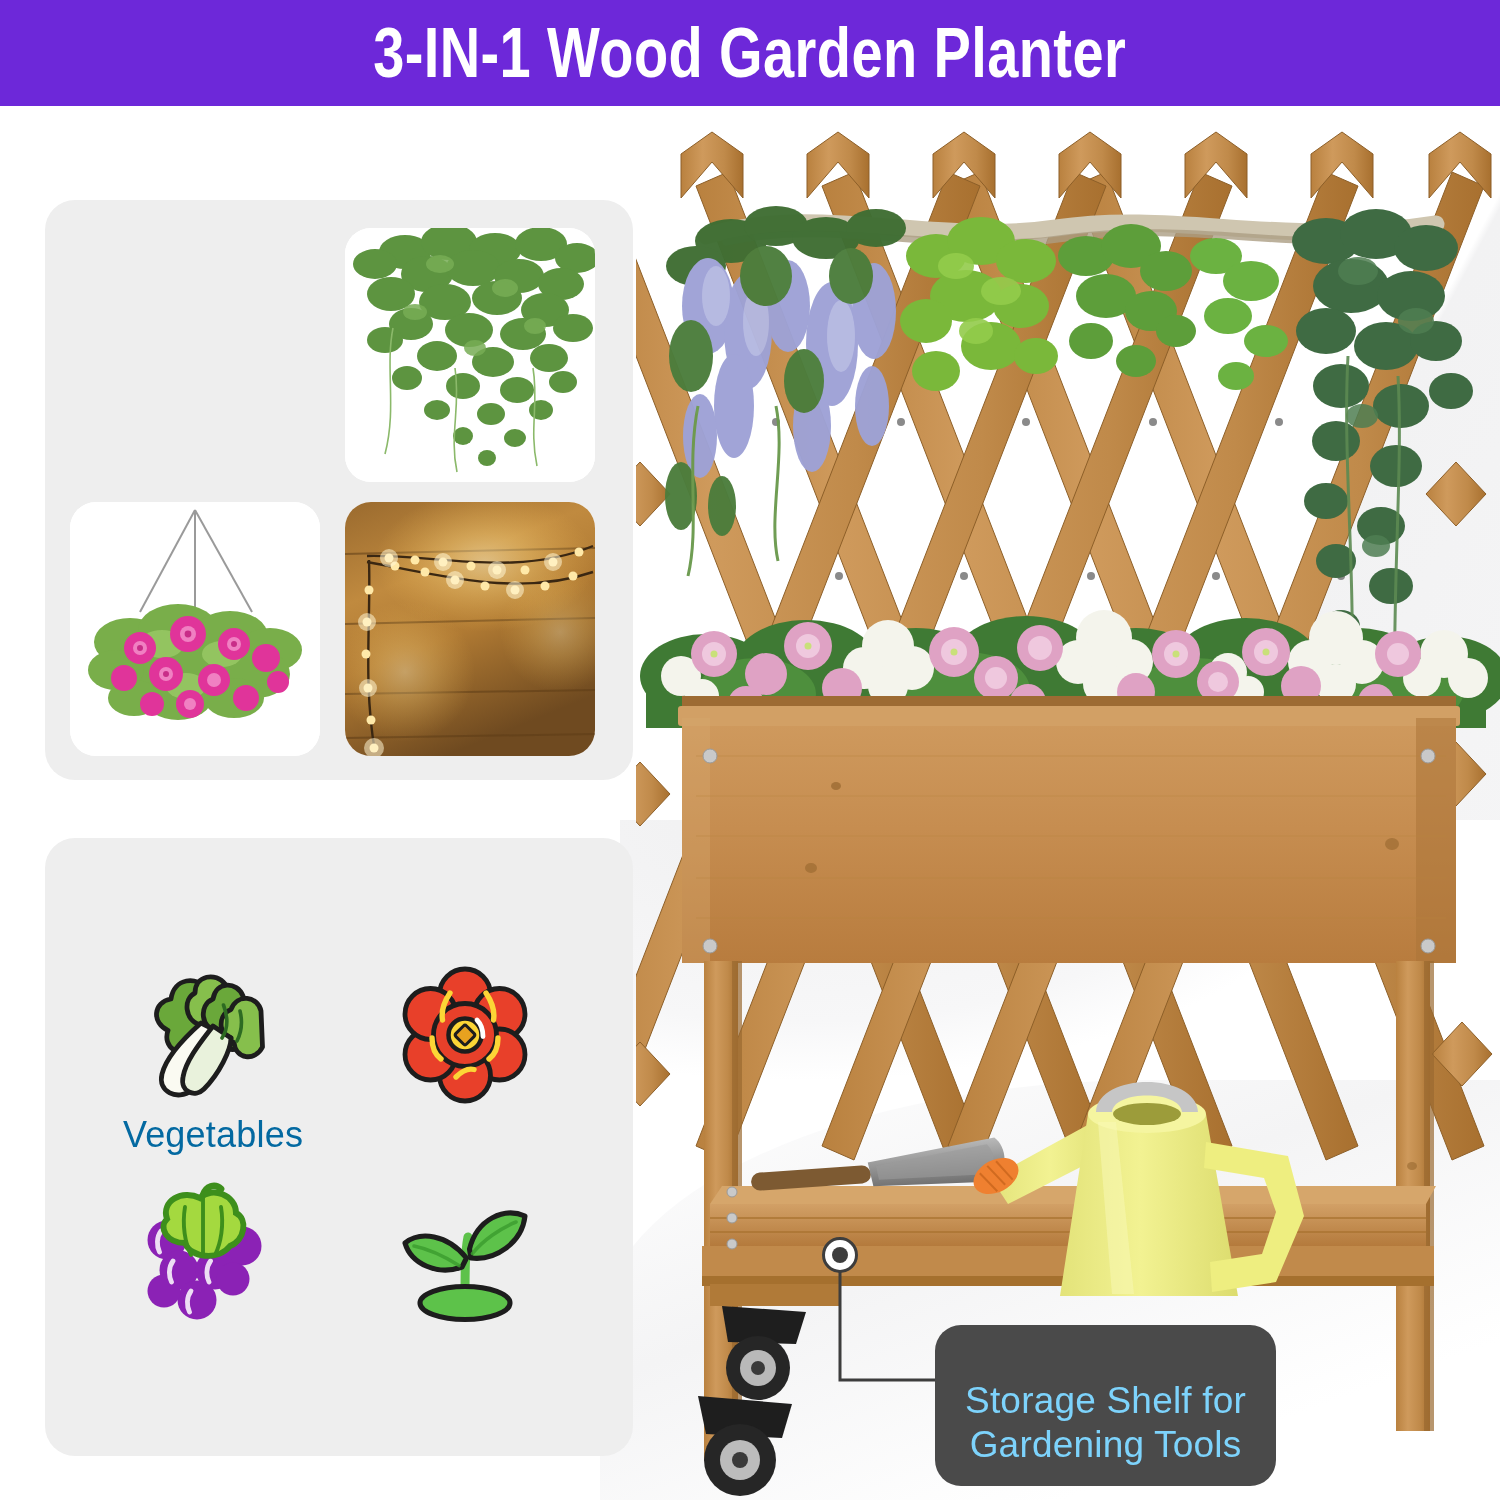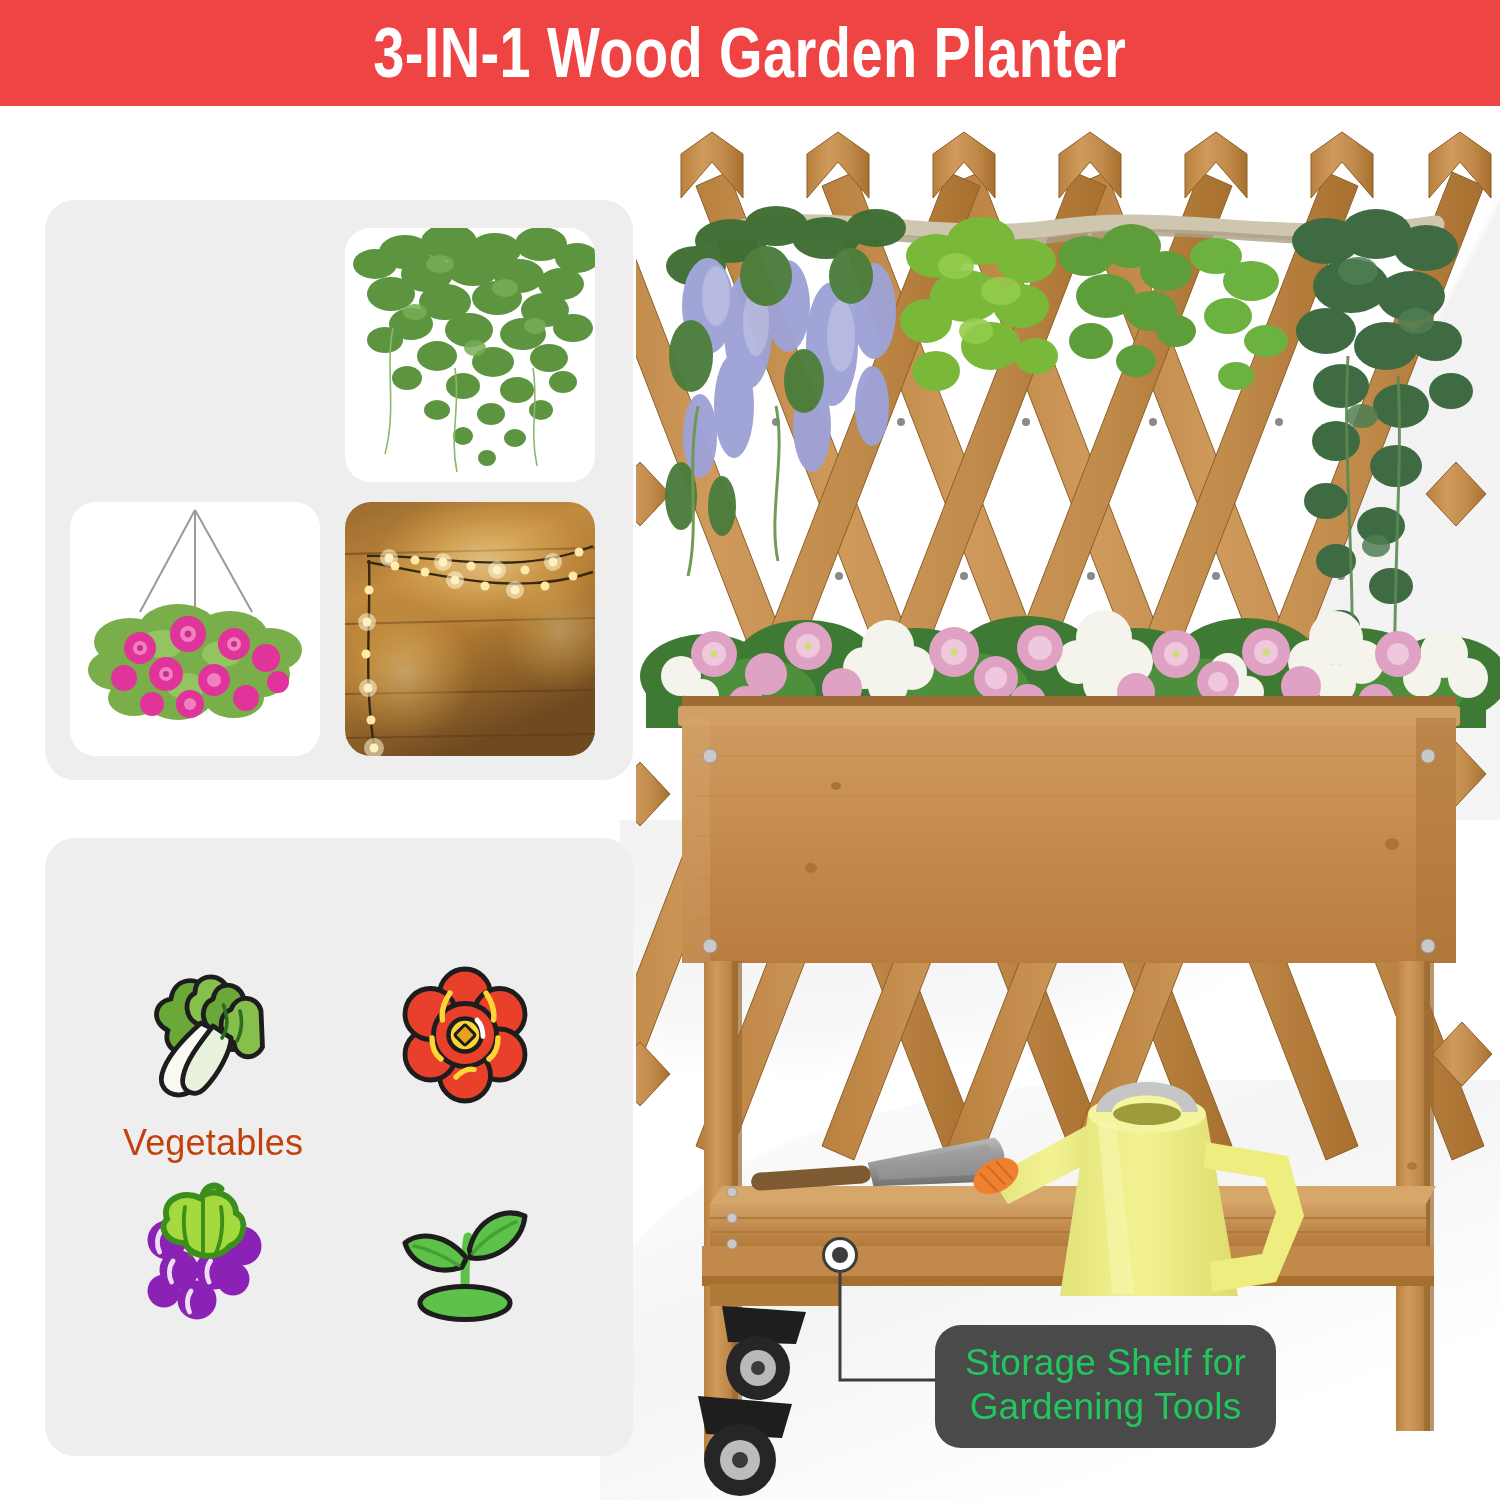--- a/index.html
+++ b/index.html
@@ -77,23 +77,23 @@
 
   
   .icon-cell { position:absolute; width:250px; text-align:center; z-index:21; }
   #cell-veg    { left:88px;  top:960px; }
   #cell-flower { left:340px; top:960px; }
   #cell-fruit  { left:78px;  top:1180px; }
   #cell-herb   { left:340px; top:1180px; }
 
   .icon-cell .glyph { width:150px; height:150px; margin:0 auto; display:block; }
   .icon-cell .caption {
-    margin-top:12px;
+    margin-top:4px;
     font-size:36px;
-    color:#c2410c;
+    color:#0369a1;
     font-weight:400;
     letter-spacing:0.2px;
   }
 
   
   #product { position:absolute; left:636px; top:106px; width:864px; height:1394px; z-index:10; }
   #product svg { display:block; width:100%; height:100%; }
 
   
   .callout-pill {
@@ -124,21 +124,21 @@
 </style>
 </head>
 <body>
 
 <div class="bg-wrap">
   <div class="bg-swoosh-a"></div>
   <div class="bg-swoosh-b"></div>
   <div class="bg-swoosh-c"></div>
 </div>
 
-<div class="header-banner" id="header-banner" style="background: #ef4444;">
+<div class="header-banner" id="header-banner" style="background: #6d28d9;">
   <div class="header-title" style="color: rgb(255, 255, 255);">3-IN-1 Wood Garden Planter</div>
 </div>
 
 <div id="product">
 <svg viewBox="0 0 864 1394" xmlns="http://www.w3.org/2000/svg">
   <defs>
     <linearGradient id="woodV" x1="0" y1="0" x2="1" y2="0">
       <stop offset="0" stop-color="#b9813f"></stop>
       <stop offset="0.35" stop-color="#cf9a5c"></stop>
       <stop offset="0.7" stop-color="#c08a4a"></stop>
@@ -825,15 +825,15 @@
       <path d="M84,28 C74,32 62,40 55,49"></path>
     </g>
   </svg>
 </div>
 
 <svg class="callout-line" width="250" height="200" style="left:820px; top:1250px;" xmlns="http://www.w3.org/2000/svg">
   <path d="M20,6 L20,130 L160,130" stroke="#3d3d3d" stroke-width="3" fill="none"></path>
 </svg>
 <div class="callout-dot"></div>
 <div class="callout-pill" style="background: rgb(74, 74, 74);">
-  <div class="callout-text" style="color: #22c55e;">Storage Shelf for
+  <div class="callout-text" style="color: #7dd3fc; margin-top: 38px;">Storage Shelf for
 Gardening Tools</div>
 </div>
 
 </body></html>

